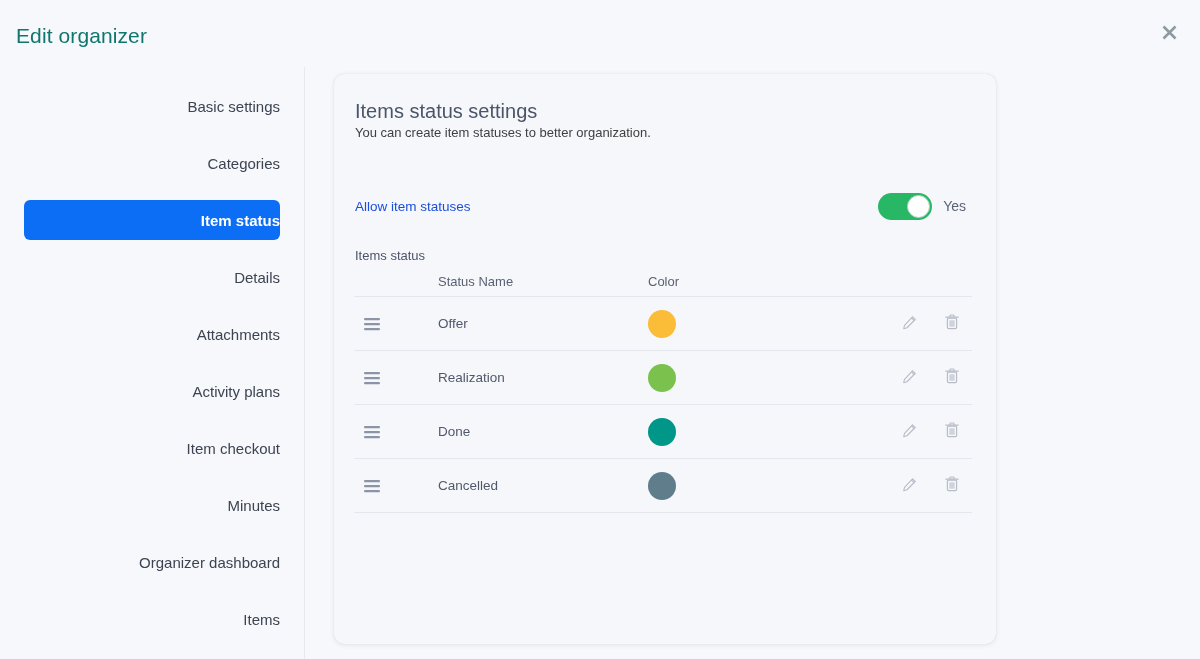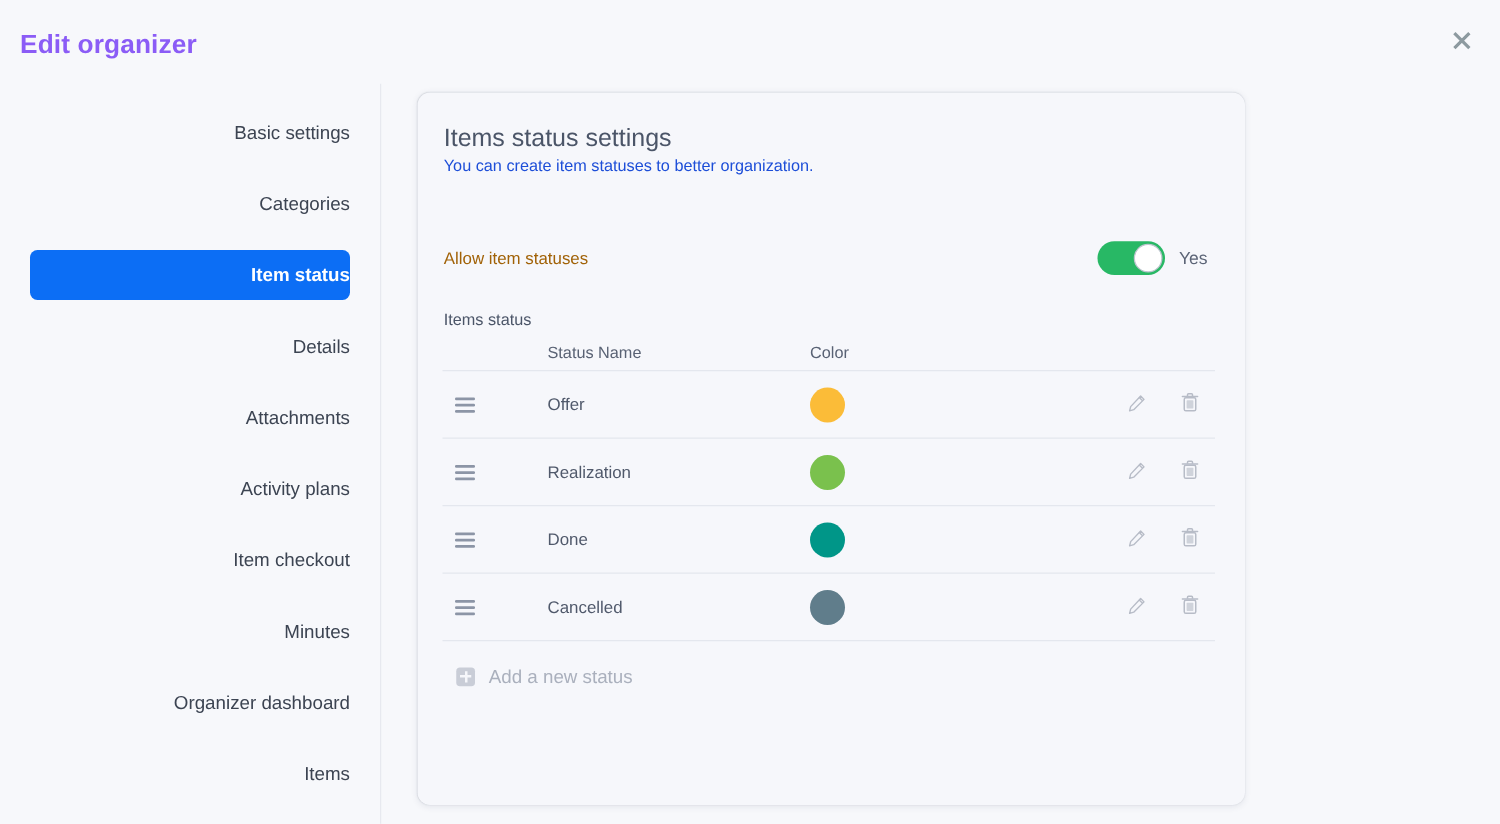--- a/index.html
+++ b/index.html
@@ -13,22 +13,22 @@
     overflow: hidden;
     position: relative;
     color: #4a5363;
   }
 
   
   .modal-title {
     position: absolute;
     left: 16px; top: 24px;
     font-size: 21px;
-    font-weight: 700;
-    color: #8b5cf6;
+    font-weight: 400;
+    color: #0f766e;
     letter-spacing: .1px;
   }
   .close-btn {
     position: absolute;
     right: 16px; top: 17px;
     width: 30px; height: 30px;
     display: flex; align-items: center; justify-content: center;
     cursor: pointer;
     background: none; border: none; padding: 0;
   }
@@ -82,35 +82,35 @@
   }
   .card-title {
     font-size: 20px;
     color: #4b5568;
     margin: 0 0 2px 0;
     font-weight: 400;
     padding-left: 1px;
   }
   .card-sub {
     font-size: 13px;
-    color: #1d4ed8;
+    color: #404040;
     margin: 0;
     padding-left: 1px;
   }
 
   .allow-row {
     margin-top: 52px;
     display: flex;
     align-items: center;
     height: 28px;
     padding-left: 1px;
   }
   .allow-label {
     font-size: 13.5px;
-    color: #a16207;
+    color: #1d4ed8;
   }
   .allow-right {
     margin-left: auto;
     display: flex;
     align-items: center;
     gap: 11px;
   }
   .toggle {
     width: 54px; height: 27px;
     border-radius: 14px;
@@ -401,20 +401,16 @@
                       <rect x="4.3" y="6.2" width="5.4" height="6.6" rx="0.6" fill="#cfd3db"></rect>
                       <path d="M0.9 3.2 H13.1" stroke="#b7bcc7" stroke-width="1.3" stroke-linecap="round"></path>
                       <path d="M5.0 3.0 V1.8 a0.8 0.8 0 0 1 0.8-0.8 h2.4 a0.8 0.8 0 0 1 0.8 0.8 V3.0" fill="none" stroke="#b7bcc7" stroke-width="1.2"></path>
                     </svg></span>
                 </button>
               </div>
             </div>
           </div>
       </div>
 
-      <div class="add-row">
-        <span class="add-icon-box"></span>
-        <span class="add-label">Add a new status</span>
-      </div>
 
     </div>
   </div>
 </div>
 
 </body></html>

